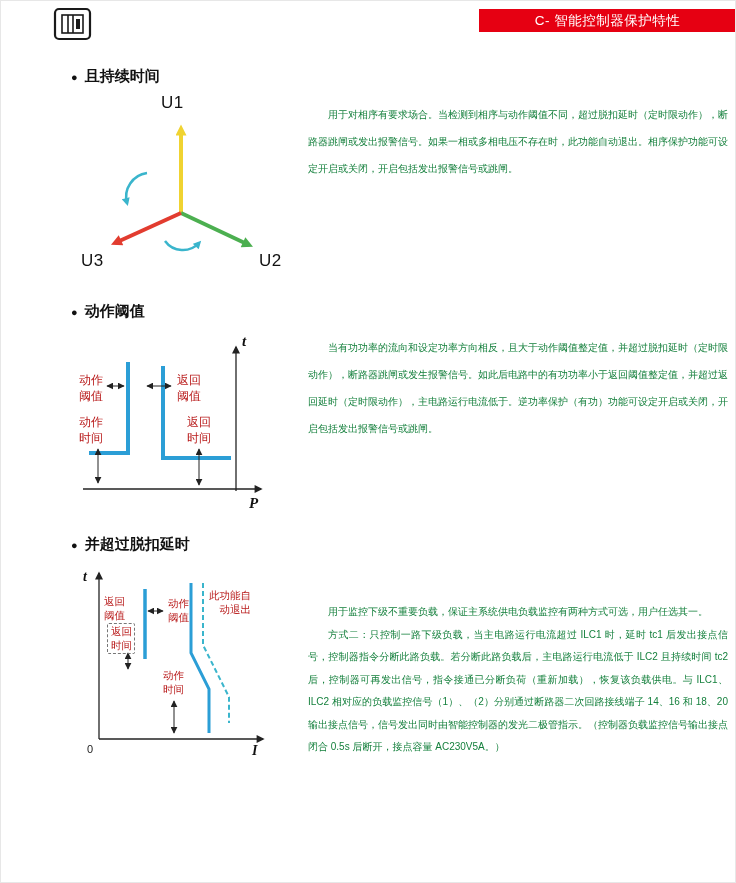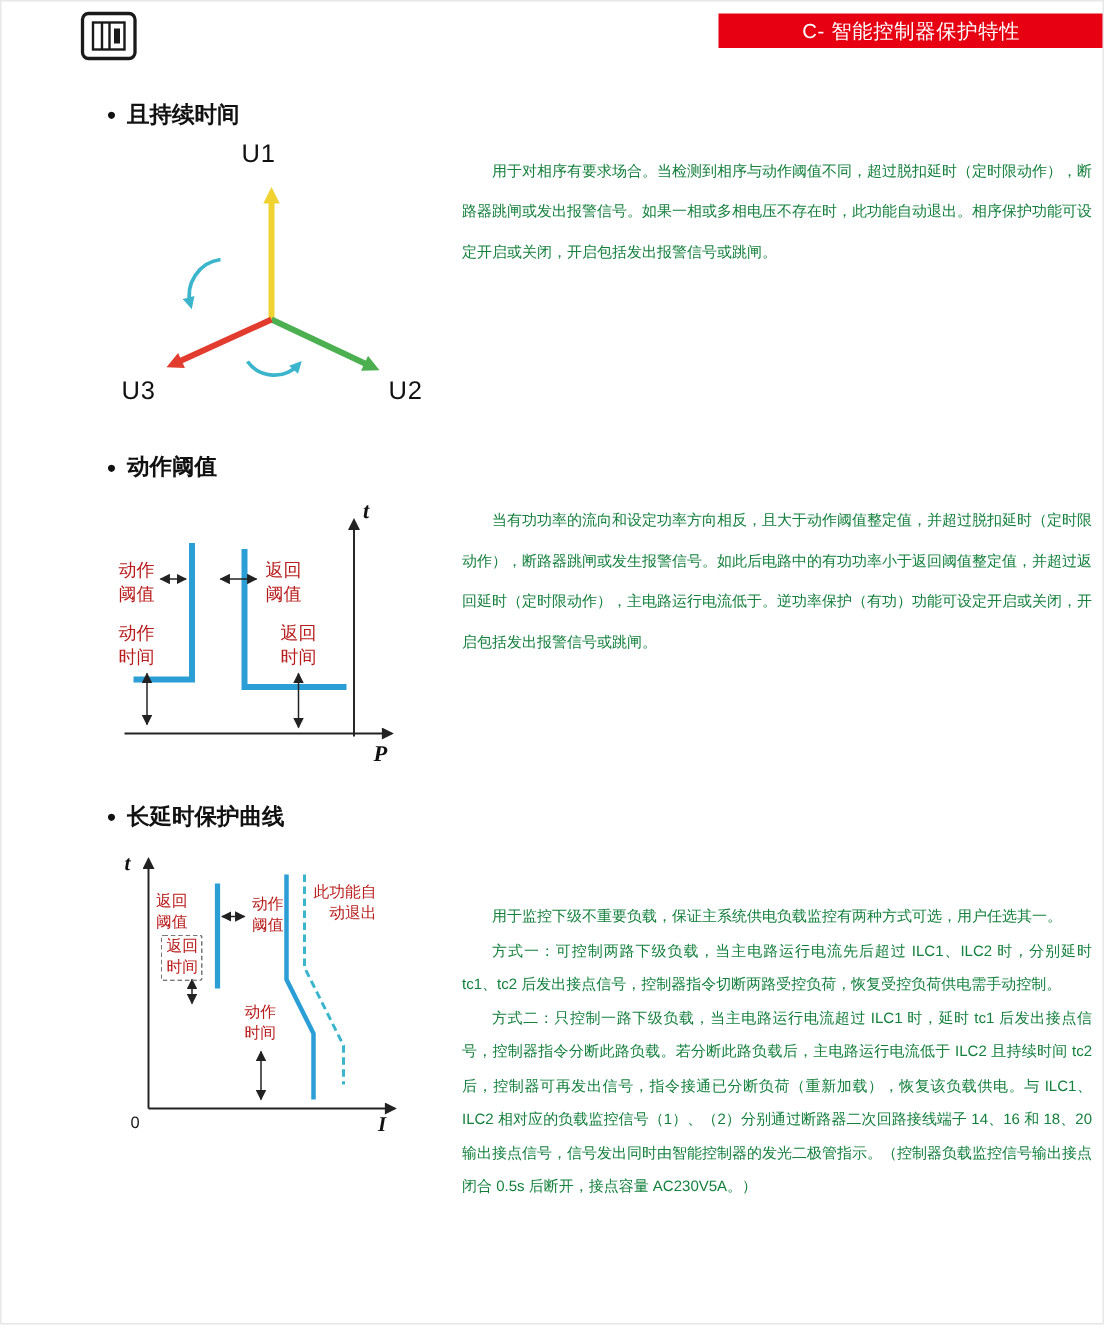--- a/index.html
+++ b/index.html
@@ -136,21 +136,21 @@
     <span class="dlabel" style="left:6px;  top:86px; width:26px;">动作时间</span>
     <span class="dlabel" style="left:114px; top:86px; width:26px;">返回时间</span>
   </div>
 
   <div class="text-block tb2">
     <p>当有功功率的流向和设定功率方向相反，且大于动作阈值整定值，并超过脱扣延时（定时限动作），断路器跳闸或发生报警信号。如此后电路中的有功功率小于返回阈值整定值，并超过返回延时（定时限动作），主电路运行电流低于。逆功率保护（有功）功能可设定开启或关闭，开启包括发出报警信号或跳闸。</p>
   </div>
 
   <div class="sec-heading h-load">
     <span class="bullet">●</span>
-    <span>长延时保护曲线</span>
+    <span>并超过脱扣延时</span>
   </div>
 
   <div class="diagram d3">
     <svg width="200" height="205" viewBox="0 0 200 205">
       <defs>
         <marker id="ax3" viewBox="0 0 10 10" refX="8" refY="5" markerWidth="9" markerHeight="8" markerUnits="userSpaceOnUse" orient="auto">
           <path d="M0 0 L10 5 L0 10 z" fill="#222"></path>
           </marker>
         <marker id="mm3" viewBox="0 0 10 10" refX="9" refY="5" markerWidth="7" markerHeight="7" markerUnits="userSpaceOnUse" orient="auto-start-reverse">
           <path d="M0 0 L10 5 L0 10 z" fill="#222"></path>
@@ -173,17 +173,16 @@
     <span class="origin-label" style="left:8px; top:184px;">0</span>
     <span class="dlabel small" style="left:22px; top:36px; width:24px;">返回阈值</span>
     <span class="dlabel small dashed-box" style="left:28px; top:64px; width:28px;">返回时间</span>
     <span class="dlabel small" style="left:86px; top:38px; width:24px;">动作阈值</span>
     <span class="dlabel small" style="left:81px; top:110px; width:24px;">动作时间</span>
     <span class="dlabel small" style="left:126px; top:30px; width:46px;">此功能自动退出</span>
   </div>
 
   <div class="text-block tb3">
     <p>用于监控下级不重要负载，保证主系统供电负载监控有两种方式可选，用户任选其一。</p>
-    <p>方式一：可控制两路下级负载，当主电路运行电流先后超过 ILC1、ILC2 时，分别延时 tc1、tc2 后发出接点信号，控制器指令切断两路受控负荷，恢复受控负荷供电需手动控制。</p>
     <p>方式二：只控制一路下级负载，当主电路运行电流超过 ILC1 时，延时 tc1 后发出接点信号，控制器指令分断此路负载。若分断此路负载后，主电路运行电流低于 ILC2 且持续时间 tc2 后，控制器可再发出信号，指令接通已分断负荷（重新加载），恢复该负载供电。与 ILC1、ILC2 相对应的负载监控信号（1）、（2）分别通过断路器二次回路接线端子 14、16 和 18、20 输出接点信号，信号发出同时由智能控制器的发光二极管指示。（控制器负载监控信号输出接点闭合 0.5s 后断开，接点容量 AC230V5A。）</p>
   </div>
 
 </div>
 
 </body></html>

